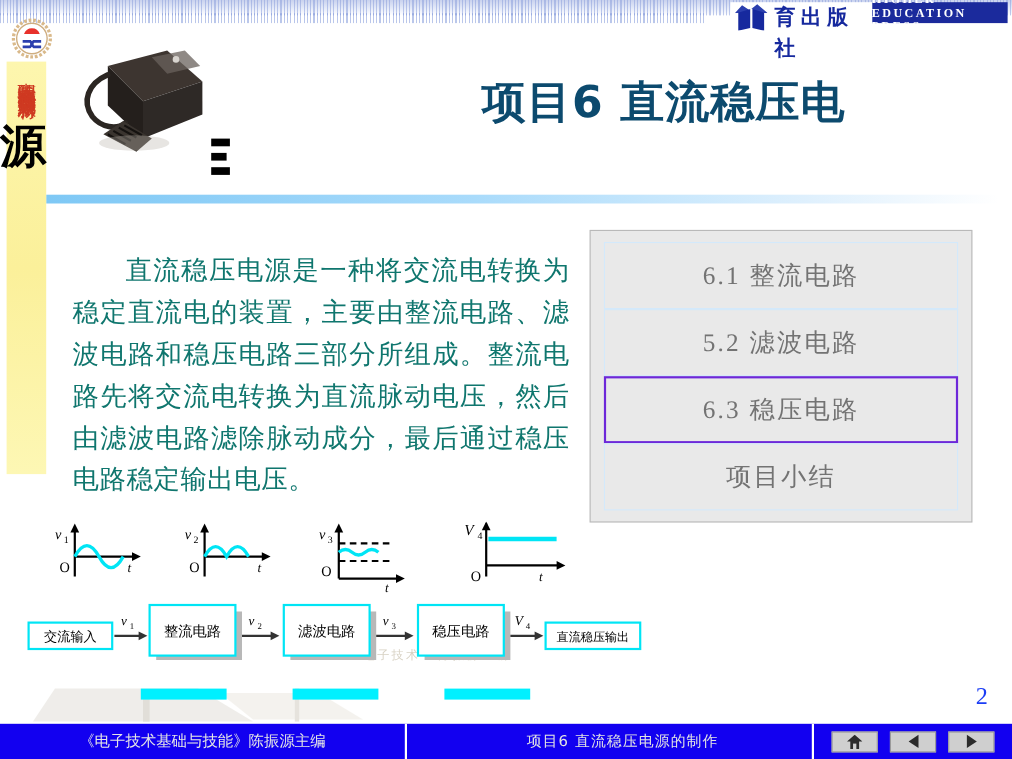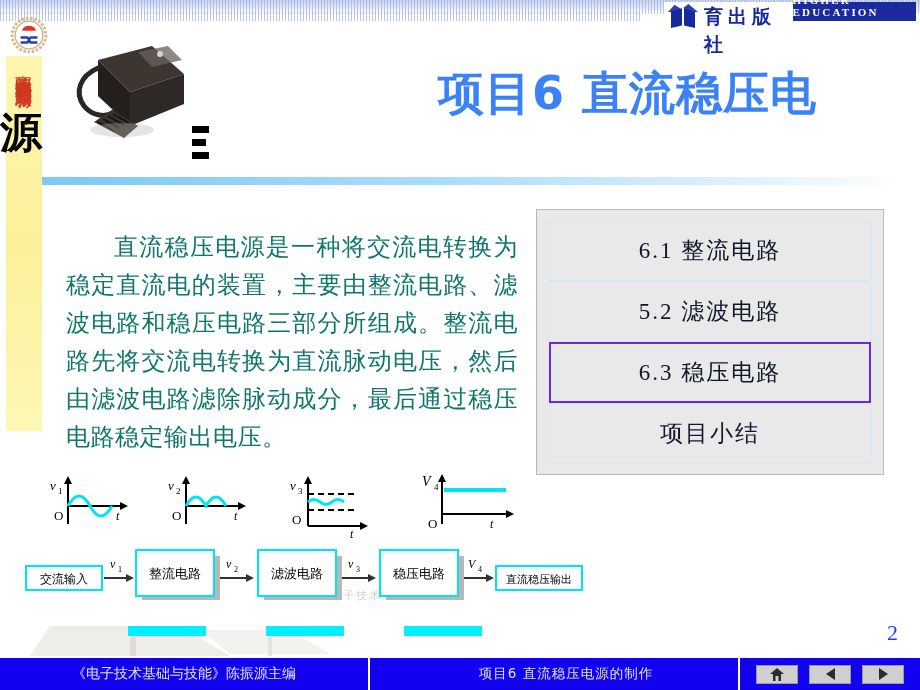--- a/index.html
+++ b/index.html
@@ -111,21 +111,21 @@
   .marks { position: absolute; left: 192px; top: 126px; z-index: 3; }
   .marks i {
     display: block; width: 17px; height: 7px; background: #000; margin-bottom: 6px;
   }
   .marks i:nth-child(2) { width: 14px; }
 
   
   .slide-title {
     position: absolute; left: 438px; top: 62px; width: 478px;
     font-family: "DejaVu Sans", "Liberation Sans", sans-serif;
-    font-size: 46px; font-weight: bold; color: #3b82f6;
+    font-size: 40px; font-weight: bold; color: #0c4a6e;
     line-height: 62px; letter-spacing: 1px;
     z-index: 4;
   }
   .title-wrap {
     position: absolute; left: 0px; top: 105px;
     font-family: "DejaVu Sans", "Liberation Sans", sans-serif;
     font-size: 42px; font-weight: bold; color: #000000;
     z-index: 5;
   }
 
@@ -154,21 +154,21 @@
     padding: 10px 12px;
     display: flex; flex-direction: column; justify-content: space-between;
     z-index: 3;
   }
   .agenda-item {
     height: 68px;
     border: 1px solid #d3e9fb;
     background: #e9e9e9;
     display: flex; align-items: center; justify-content: center;
     font-family: "Liberation Serif", "DejaVu Serif", serif;
-    font-size: 23px; color: #0f172a;
+    font-size: 23px; color: #737373;
     letter-spacing: 2px;
   }
   .agenda-item.active { border: 2px solid #6d28d9; }
 
   
   .waves { position: absolute; left: 46px; top: 474px; width: 500px; height: 66px; z-index: 3; }
 
   
   .blocks { position: absolute; left: 24px; top: 546px; width: 560px; height: 62px; z-index: 3; }
 

